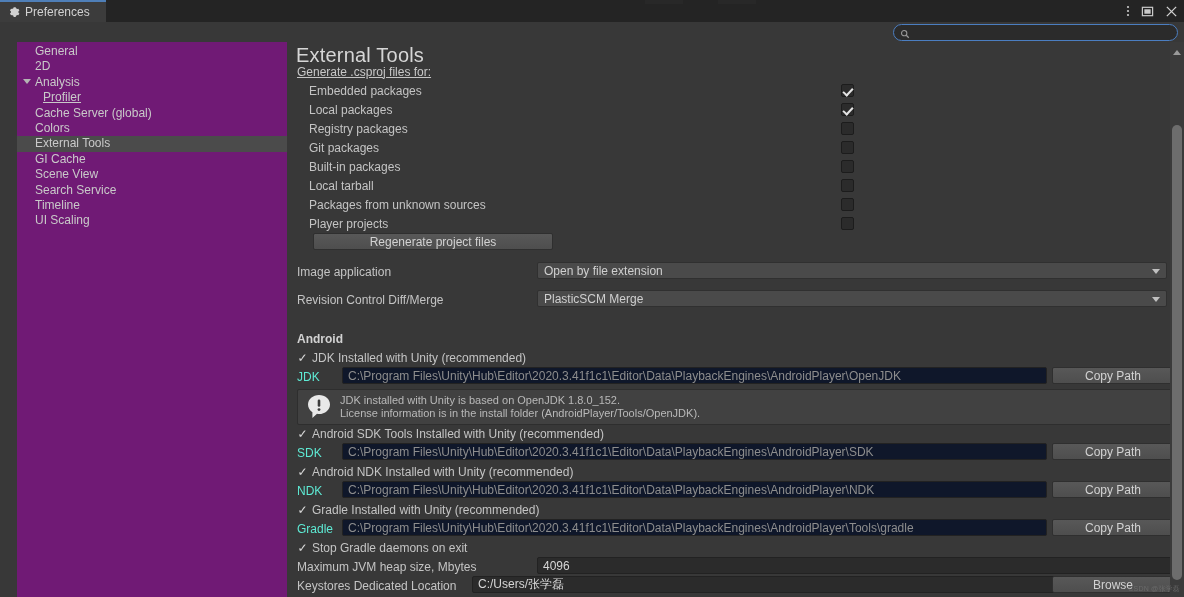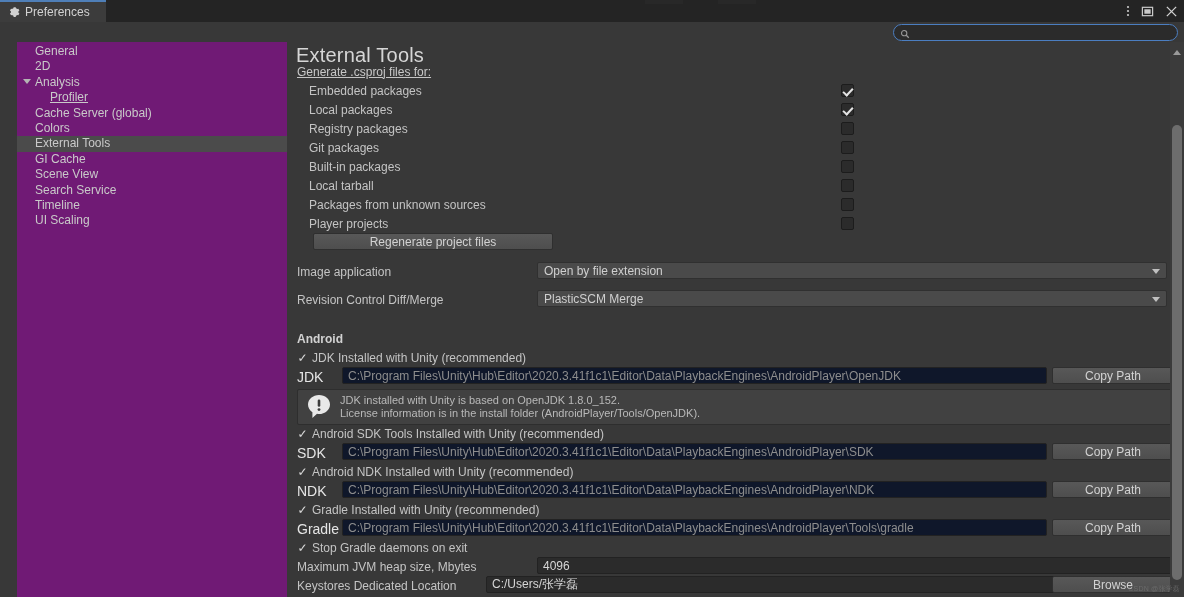--- a/index.html
+++ b/index.html
@@ -70,21 +70,21 @@
     position: absolute; left: 17px; top: 0; width: 287px; height: 555px;
     background: #701a75;
     border-right: 1px solid #5eead4;
     padding-top: 2px;
   }
   .side-item {
     position: relative; height: 15.4px; line-height: 15.4px;
     font-size: 12px; color: #c9c9c9;
     padding-left: 18px; white-space: nowrap;
   }
-  .side-item.indent { padding-left: 33px; text-decoration: underline; }
+  .side-item.indent { padding-left: 26px; text-decoration: underline; }
   .side-item.selected { background: #4b4b4b; }
   .side-item .arrow {
     position: absolute; left: 6px; top: 4px;
     width: 0; height: 0;
     border-left: 4.5px solid transparent;
     border-right: 4.5px solid transparent;
     border-top: 5px solid #b4b4b4;
   }
 
   
@@ -158,21 +158,21 @@
     border: 1px solid #222;
     border-radius: 2px;
     height: 17px;
     display: flex; align-items: center;
     padding: 0 5px;
     font-size: 12px;
   }
   .field.readonly { color: #8d8d8d; }
   .field.editable { color: #d6d6d6; background: #2b2b2b; }
 
-  .dim-label { color: #e5e5e5; font-size: 14px; }
+  .dim-label { color: #5eead4; font-size: 12px; }
 
   .helpbox {
     background: #414141;
     border: 1px solid #2e2e2e;
     border-radius: 2px;
     display: flex; align-items: center;
     padding: 4px 8px;
   }
   .helpbox .msg { font-size: 11px; color: #b9b9b9; line-height: 13px; }
 
@@ -439,21 +439,21 @@
       <div class="row" style="left:10px; top:515px;">
         <span>Maximum JVM heap size, Mbytes</span>
       </div>
       <div class="field editable" style="position:absolute; left:250px; top:515px; width:637px;">
         <span>4096</span>
       </div>
 
       <div class="row" style="left:10px; top:534px;">
         <span>Keystores Dedicated Location</span>
       </div>
-      <div class="field editable" style="position:absolute; left:199px; top:534px; width:644px;">
+      <div class="field editable" style="position:absolute; left:185px; top:534px; width:644px;">
         <span>C:/Users/张学磊</span>
       </div>
       <div class="btn" style="position:absolute; left:765px; top:534px; width:122px;">
         <span>Browse</span>
       </div>
 
       <div class="vscroll">
         <div class="uparrow"></div>
         <div class="thumb"></div>
       </div>

